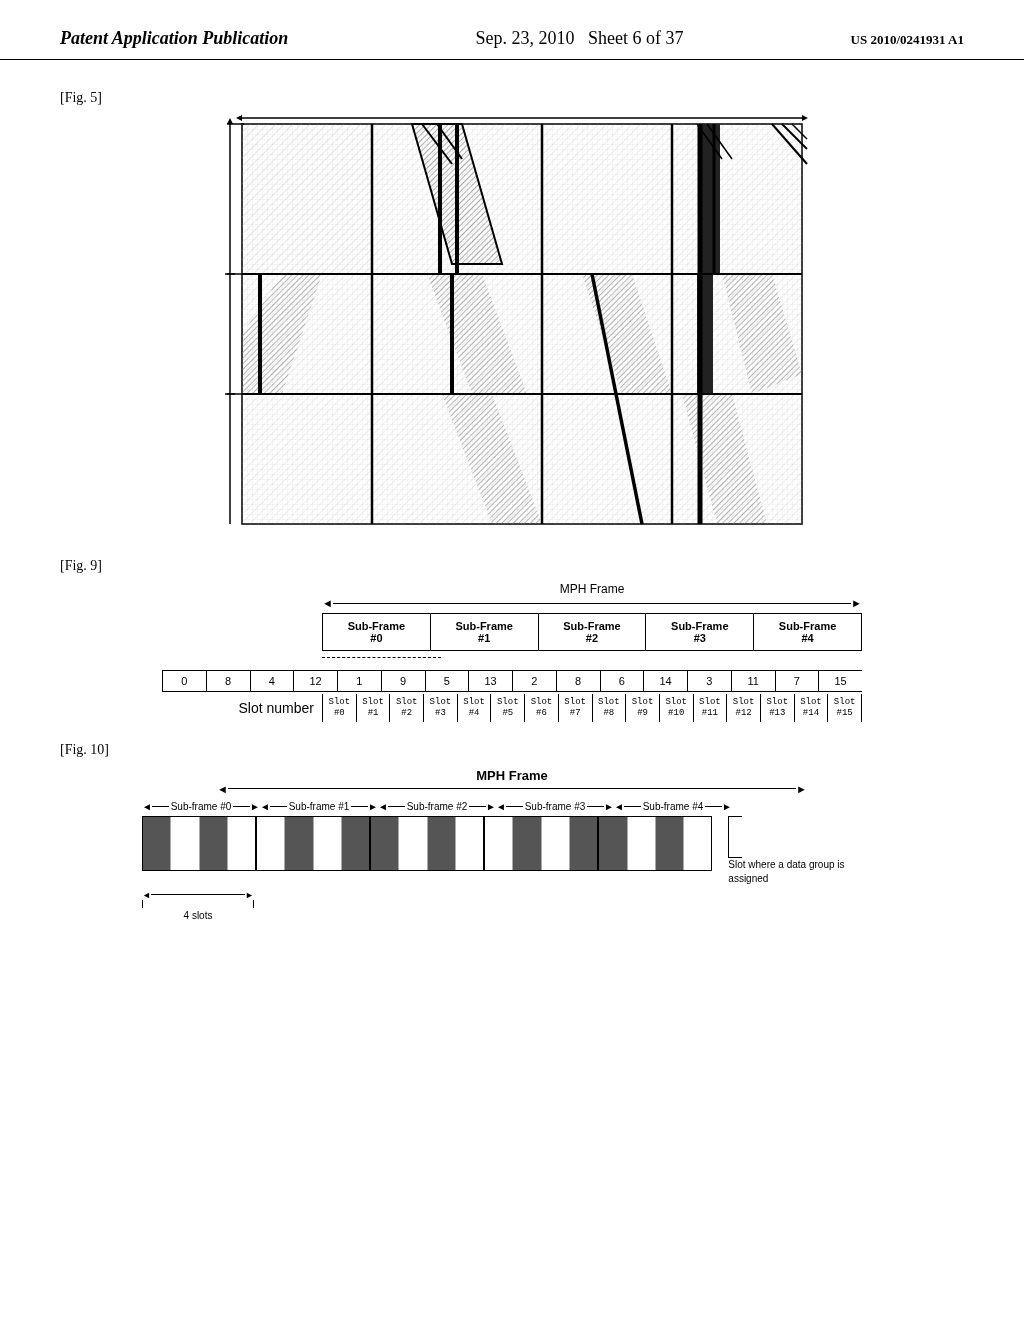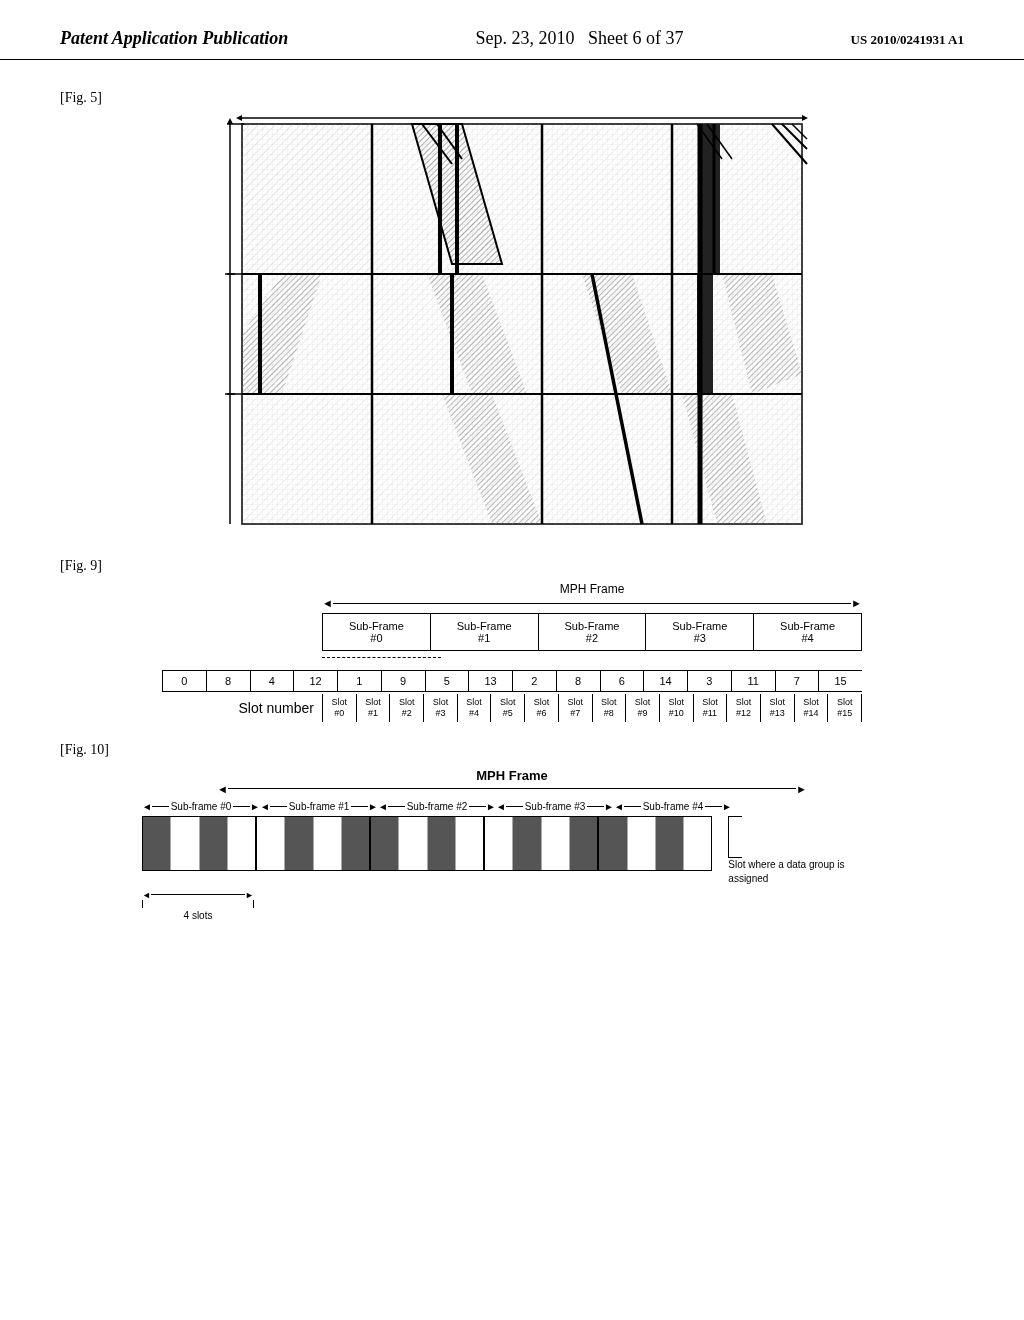--- a/index.html
+++ b/index.html
@@ -64,21 +64,21 @@
       border: 1px solid #000;
       margin-bottom: 4px;
     }
     .subframe-cell {
       flex: 1;
       border-right: 1px solid #000;
       text-align: center;
       padding: 6px 2px;
       font-size: 11px;
       font-family: Arial, sans-serif;
-      font-weight: normal;
+      font-weight: bold;
     }
     .subframe-cell:last-child { border-right: none; }
 
     
     .group-row {
       display: flex;
       align-items: stretch;
       margin-bottom: 2px;
     }
     .group-label-cell {
@@ -127,21 +127,21 @@
       display: flex;
       border-top: none;
       border-left: 1px solid #000;
     }
     .slot-num-cell {
       flex: 1;
       border-right: 1px solid #000;
       text-align: center;
       padding: 3px 0;
       font-size: 9px;
-      font-family: Liberation Sans, sans-serif;
+      font-family: Liberation Mono, monospace;
       line-height: 1.2;
     }
 
     
     .fig10-container {
       margin-top: 10px;
     }
 
     .fig9-wrapper {
       display: flex;

